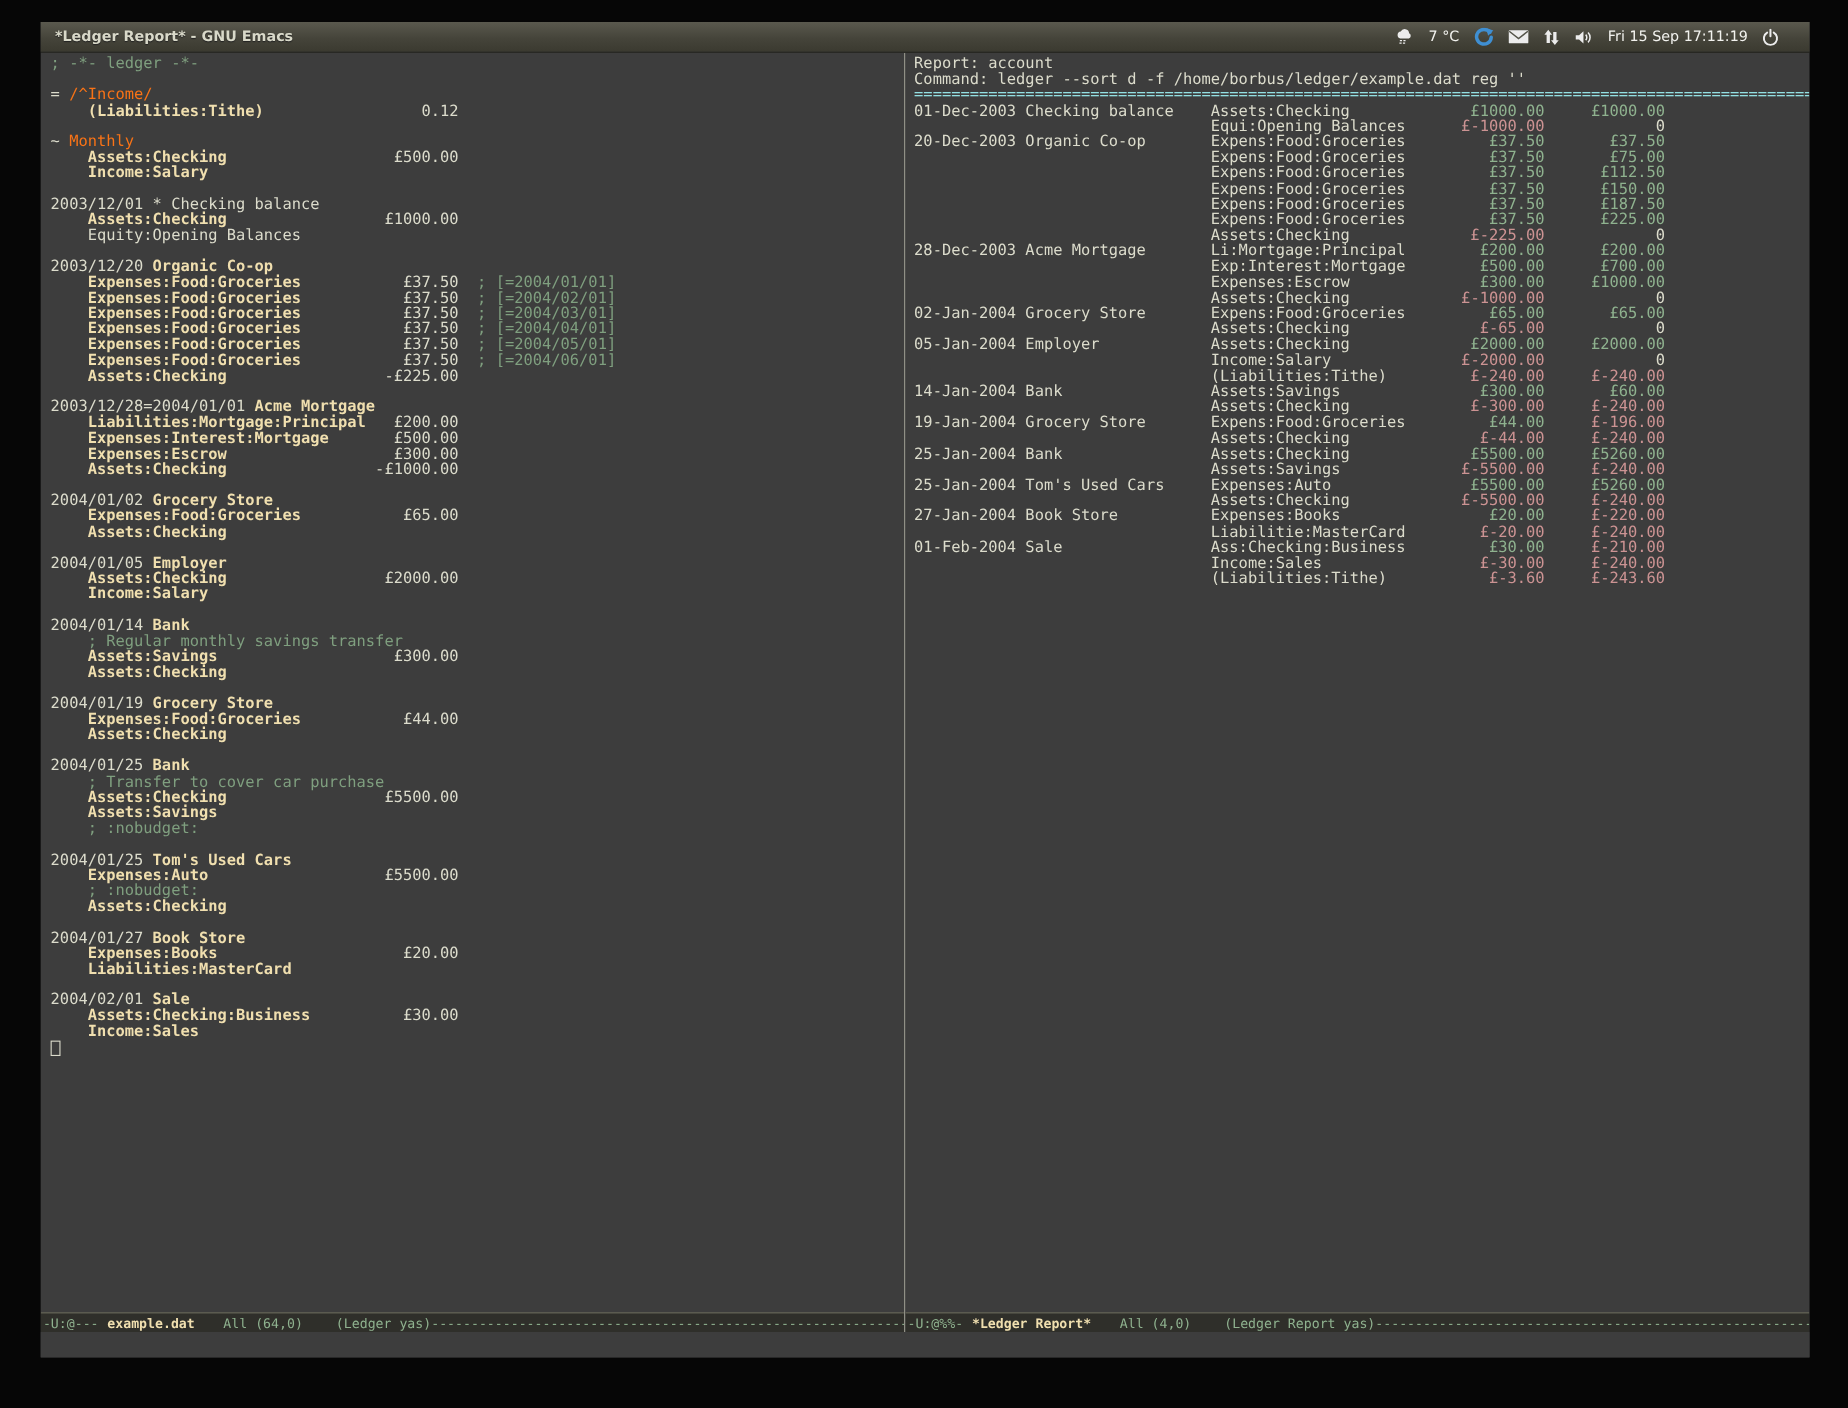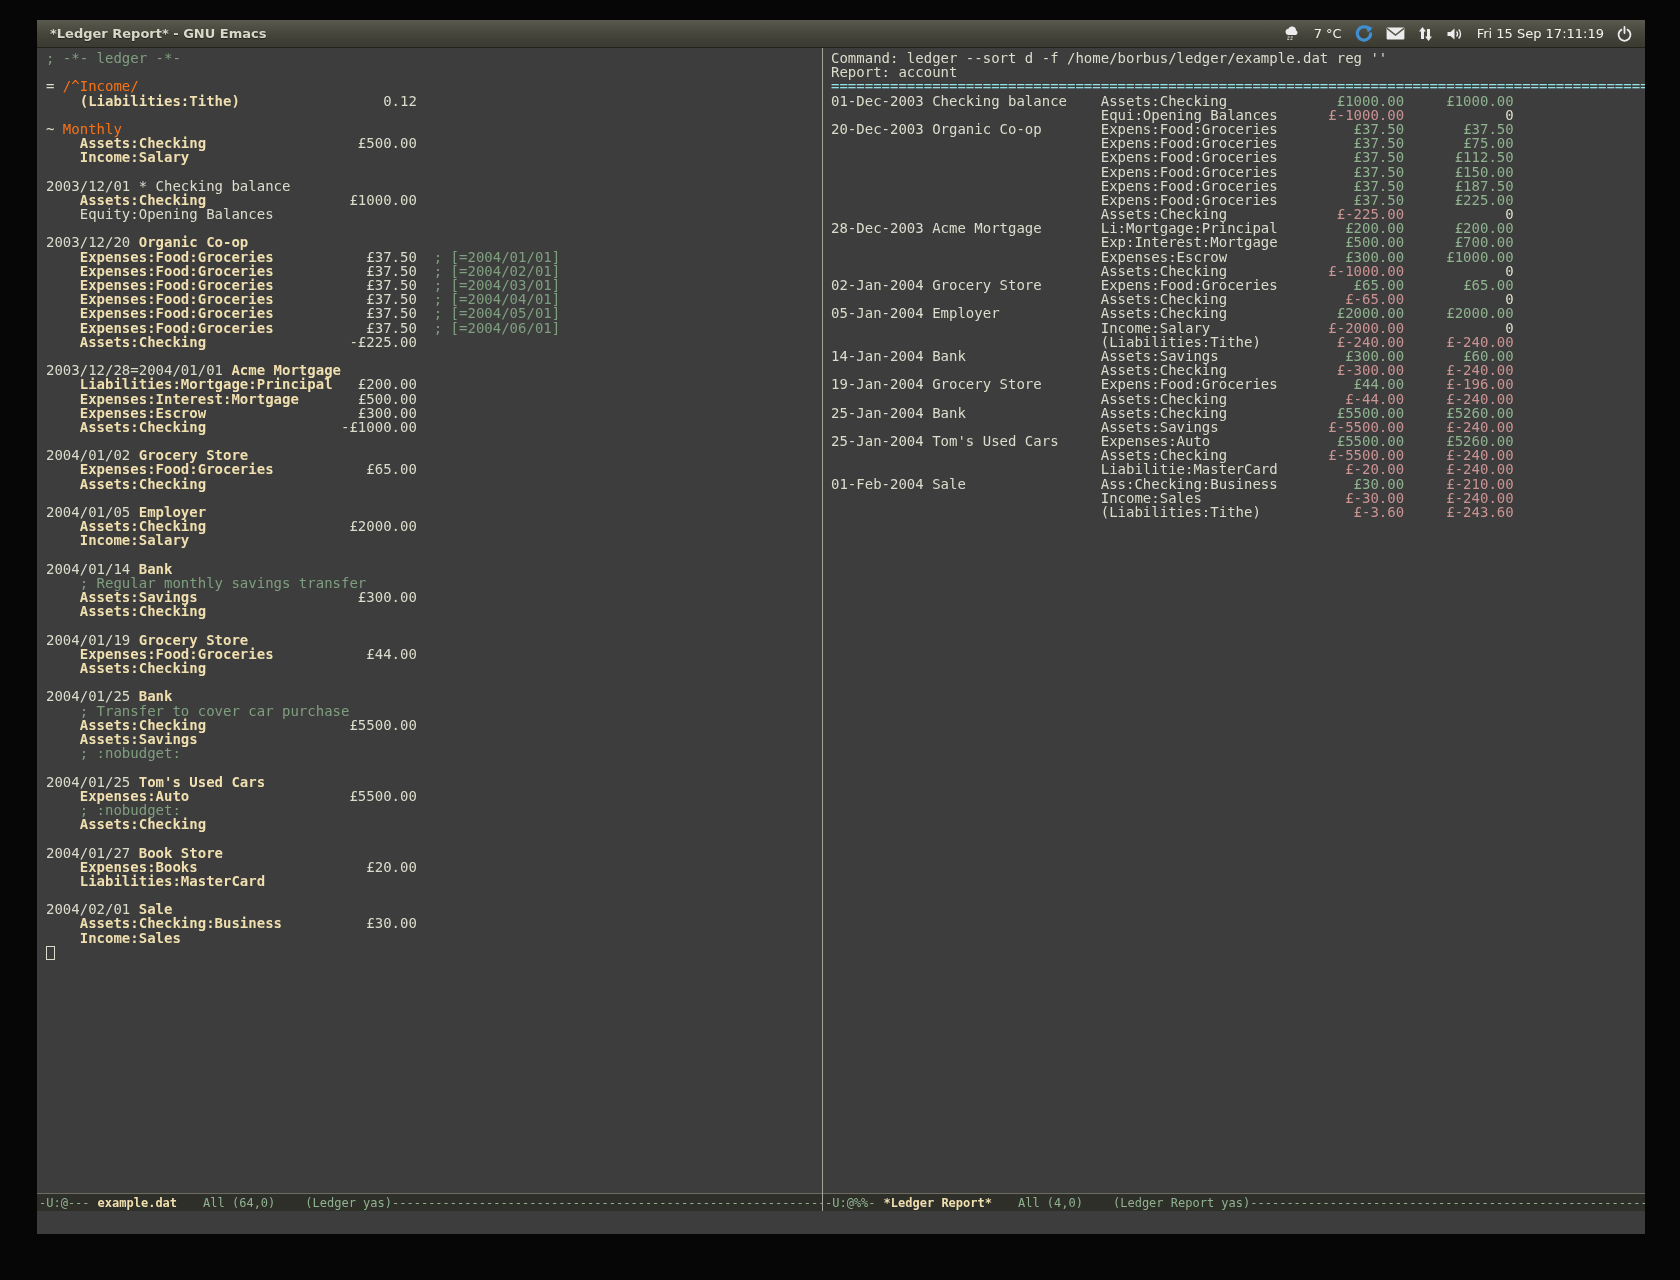--- a/index.html
+++ b/index.html
@@ -5,21 +5,21 @@
   html,body{margin:0;padding:0;background:#060606;width:1680px;height:1280px;overflow:hidden;}
   #frame{position:absolute;left:37px;top:20px;width:1608px;height:1214px;
          display:flex;flex-direction:column;background:#3d3d3d;}
   
   #titlebar{height:27px;flex:0 0 27px;display:flex;align-items:center;
             background:linear-gradient(#5a594e,#45443a 55%,#3b3a30);
             border-bottom:1px solid #23231d;
             font-family:"DejaVu Sans",sans-serif;}
   #title-text{color:#d9d9c9;font-size:13px;font-weight:bold;padding-left:13px;
               text-shadow:0 1px 1px #222;}
-  #tray{margin-left:auto;display:flex;align-items:center;gap:13px;padding-right:13px;}
+  #tray{margin-left:auto;display:flex;align-items:center;gap:13px;padding-right:28px;}
   .tray-txt{color:#f2f2ee;font-size:13px;}
   .tray-ic{display:flex;align-items:center;}
   
   #windows{flex:0 0 1163px;display:flex;overflow:hidden;}
   .ewin{display:flex;flex-direction:column;overflow:hidden;}
   #win-left{width:785px;flex:0 0 785px;}
   #vdivider{width:1px;flex:0 0 1px;background:#a6a69a;}
   #win-right{flex:1;}
   .buffer{flex:1;overflow:hidden;background:#3d3d3d;
           font-family:"DejaVu Sans Mono",monospace;font-size:14px;
@@ -175,22 +175,22 @@
         </div>
       <div class="modeline">
         <span class="ml-prefix">-U:@---</span><span class="ml-name">example.dat</span><span class="ml-pos">All (64,0)</span><span class="ml-modes">(Ledger yas)</span><span class="ml-dash">--------------------------------------------------------------------------------------------------------------------------</span>
       </div>
     </div>
 
     <div id="vdivider"></div>
 
     <div class="ewin" id="win-right">
       <div class="buffer" id="buf-right">
+        <div class="line"><span class="d">Report: account</span></div>
         <div class="line"><span class="d">Command: ledger --sort d -f /home/borbus/ledger/example.dat reg ''</span></div>
-        <div class="line"><span class="d">Report: account</span></div>
         <div class="line sepline">=================================================================================================</div>
         <div id="report-rows">
             <div class="line"><span class="c1 d">01-Dec-2003 Checking balance</span><span class="c2 d">Assets:Checking</span><span class="c3 pos">£1000.00</span><span class="c4 pos">£1000.00</span></div>
             <div class="line"><span class="c1 d"></span><span class="c2 d">Equi:Opening Balances</span><span class="c3 neg">£-1000.00</span><span class="c4 zero">0</span></div>
             <div class="line"><span class="c1 d">20-Dec-2003 Organic Co-op</span><span class="c2 d">Expens:Food:Groceries</span><span class="c3 pos">£37.50</span><span class="c4 pos">£37.50</span></div>
             <div class="line"><span class="c1 d"></span><span class="c2 d">Expens:Food:Groceries</span><span class="c3 pos">£37.50</span><span class="c4 pos">£75.00</span></div>
             <div class="line"><span class="c1 d"></span><span class="c2 d">Expens:Food:Groceries</span><span class="c3 pos">£37.50</span><span class="c4 pos">£112.50</span></div>
             <div class="line"><span class="c1 d"></span><span class="c2 d">Expens:Food:Groceries</span><span class="c3 pos">£37.50</span><span class="c4 pos">£150.00</span></div>
             <div class="line"><span class="c1 d"></span><span class="c2 d">Expens:Food:Groceries</span><span class="c3 pos">£37.50</span><span class="c4 pos">£187.50</span></div>
             <div class="line"><span class="c1 d"></span><span class="c2 d">Expens:Food:Groceries</span><span class="c3 pos">£37.50</span><span class="c4 pos">£225.00</span></div>
@@ -205,20 +205,21 @@
             <div class="line"><span class="c1 d"></span><span class="c2 d">Income:Salary</span><span class="c3 neg">£-2000.00</span><span class="c4 zero">0</span></div>
             <div class="line"><span class="c1 d"></span><span class="c2 d">(Liabilities:Tithe)</span><span class="c3 neg">£-240.00</span><span class="c4 neg">£-240.00</span></div>
             <div class="line"><span class="c1 d">14-Jan-2004 Bank</span><span class="c2 d">Assets:Savings</span><span class="c3 pos">£300.00</span><span class="c4 pos">£60.00</span></div>
             <div class="line"><span class="c1 d"></span><span class="c2 d">Assets:Checking</span><span class="c3 neg">£-300.00</span><span class="c4 neg">£-240.00</span></div>
             <div class="line"><span class="c1 d">19-Jan-2004 Grocery Store</span><span class="c2 d">Expens:Food:Groceries</span><span class="c3 pos">£44.00</span><span class="c4 neg">£-196.00</span></div>
             <div class="line"><span class="c1 d"></span><span class="c2 d">Assets:Checking</span><span class="c3 neg">£-44.00</span><span class="c4 neg">£-240.00</span></div>
             <div class="line"><span class="c1 d">25-Jan-2004 Bank</span><span class="c2 d">Assets:Checking</span><span class="c3 pos">£5500.00</span><span class="c4 pos">£5260.00</span></div>
             <div class="line"><span class="c1 d"></span><span class="c2 d">Assets:Savings</span><span class="c3 neg">£-5500.00</span><span class="c4 neg">£-240.00</span></div>
             <div class="line"><span class="c1 d">25-Jan-2004 Tom's Used Cars</span><span class="c2 d">Expenses:Auto</span><span class="c3 pos">£5500.00</span><span class="c4 pos">£5260.00</span></div>
             <div class="line"><span class="c1 d"></span><span class="c2 d">Assets:Checking</span><span class="c3 neg">£-5500.00</span><span class="c4 neg">£-240.00</span></div>
+            <div class="line"><span class="c1 d">27-Jan-2004 Book Store</span><span class="c2 d">Expenses:Books</span><span class="c3 pos">£20.00</span><span class="c4 neg">£-220.00</span></div>
             <div class="line"><span class="c1 d"></span><span class="c2 d">Liabilitie:MasterCard</span><span class="c3 neg">£-20.00</span><span class="c4 neg">£-240.00</span></div>
             <div class="line"><span class="c1 d">01-Feb-2004 Sale</span><span class="c2 d">Ass:Checking:Business</span><span class="c3 pos">£30.00</span><span class="c4 neg">£-210.00</span></div>
             <div class="line"><span class="c1 d"></span><span class="c2 d">Income:Sales</span><span class="c3 neg">£-30.00</span><span class="c4 neg">£-240.00</span></div>
             <div class="line"><span class="c1 d"></span><span class="c2 d">(Liabilities:Tithe)</span><span class="c3 neg">£-3.60</span><span class="c4 neg">£-243.60</span></div>
           </div>
       </div>
       <div class="modeline">
         <span class="ml-prefix">-U:@%%-</span><span class="ml-name">*Ledger Report*</span><span class="ml-pos">All (4,0)</span><span class="ml-modes">(Ledger Report yas)</span><span class="ml-dash">--------------------------------------------------------------------------------------------------------------------------</span>
       </div>
     </div>

